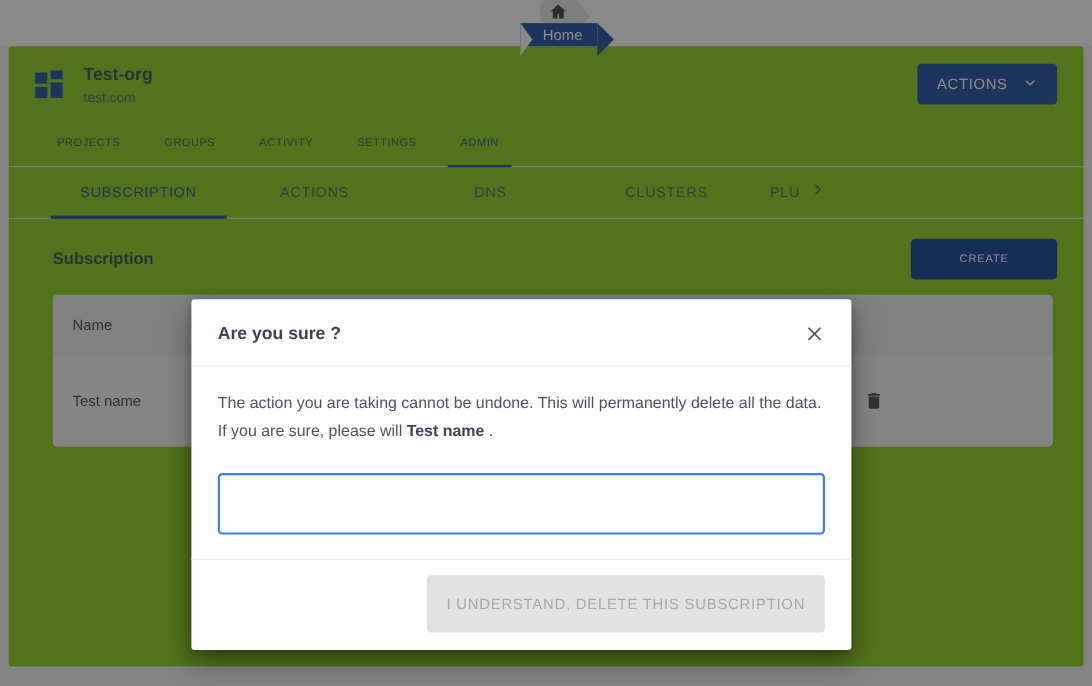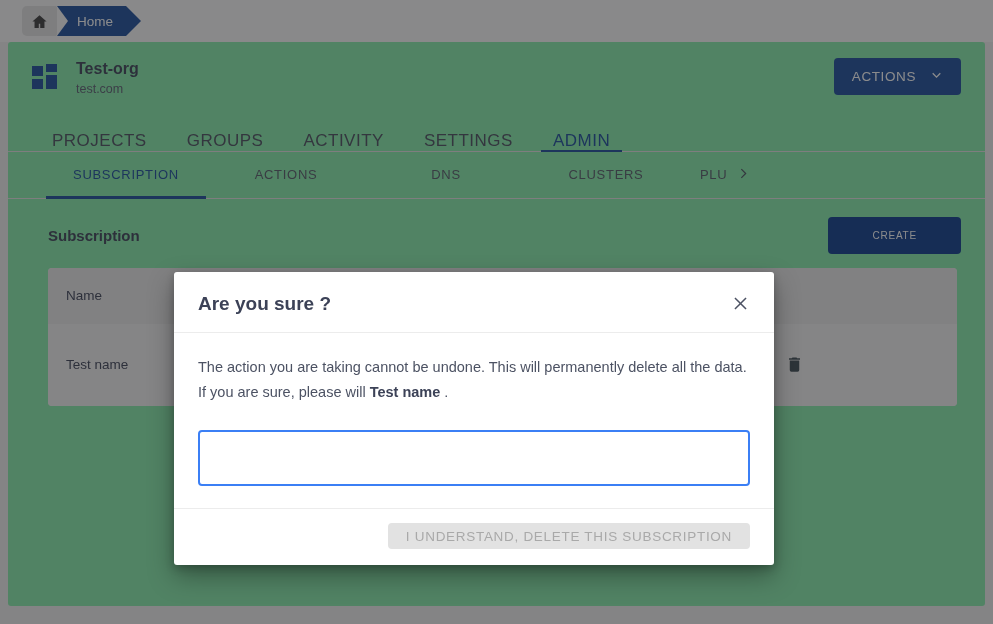--- a/index.html
+++ b/index.html
@@ -22,20 +22,21 @@
     inset: 0;
     background: #f0f0f0;
   }
 
   .topbar {
     height: 42px;
     background: #fafafa;
     display: flex;
     align-items: center;
     padding-left: 22px;
+    flex-direction: column;
   }
 
   .home-icon-wrap {
     width: 34px; height: 30px;
     background: #e4e4e4;
     border-radius: 5px 0 0 5px;
     display: flex; align-items: center; justify-content: center;
     position: relative;
   }
   .home-icon-wrap::after {
@@ -73,21 +74,21 @@
     right: -15px; top: 0;
     border-top: 15px solid transparent;
     border-bottom: 15px solid transparent;
     border-left: 15px solid #1a4d9c;
   }
 
   
   .card {
     position: absolute;
     left: 8px; right: 8px; top: 42px; bottom: 18px;
-    background: #86efac;
+    background: #84cc16;
     border-radius: 3px;
   }
 
   .org-header {
     display: flex;
     align-items: center;
     padding: 16px 24px 14px 24px;
   }
   .org-logo { width: 26px; height: 26px; flex: 0 0 26px; position: relative; margin-right: 18px; }
   .org-logo i { position: absolute; background: #1a4d9c; display: block; }
@@ -117,24 +118,24 @@
 
   
   .main-tabs {
     display: flex;
     padding: 0 24px;
     border-bottom: 1px solid #e3e3e3;
     height: 42px;
     align-items: stretch;
   }
   .main-tab {
-    font-size: 17px;
+    font-size: 10px;
     letter-spacing: 0.5px;
     color: #4a4f5e;
-    display: flex; align-items: flex-end; justify-content: center;
+    display: flex; align-items: center; justify-content: center;
     padding: 0 20px;
     cursor: pointer;
     position: relative;
     white-space: nowrap;
   }
   .main-tab.active { color: #1a4d9c; }
   .main-tab.active::after {
     content: "";
     position: absolute;
     left: 8px; right: 8px; bottom: -1px;
@@ -246,21 +247,21 @@
     z-index: 60;
   }
   .dlg-head {
     display: flex;
     align-items: center;
     padding: 20px 22px 17px 24px;
     border-bottom: 1px solid #ececec;
   }
   .dlg-title {
     flex: 1 1 auto;
-    font-size: 19px;
+    font-size: 16px;
     font-weight: bold;
     color: #3c4257;
   }
   .dlg-close { cursor: pointer; display: inline-flex; padding: 2px; }
   .dlg-close svg { width: 19px; height: 19px; }
 
   .dlg-body { padding: 22px 24px 10px 24px; }
   .dlg-text {
     font-size: 14.5px;
     color: #4c5263;
@@ -286,21 +287,21 @@
     border-top: 1px solid #ececec;
     padding: 14px 24px 16px 24px;
     display: flex;
     justify-content: flex-end;
   }
   .confirm-btn {
     background: #e2e2e2;
     color: #a9a9a9;
     border: none;
     border-radius: 4px;
-    height: 26px;
+    height: 52px;
     padding: 0 18px;
     font-family: "Liberation Sans", sans-serif;
     font-size: 13.5px;
     letter-spacing: 0.7px;
     cursor: default;
     margin-left: 17px;
   }
 </style>
 </head>
 <body>

